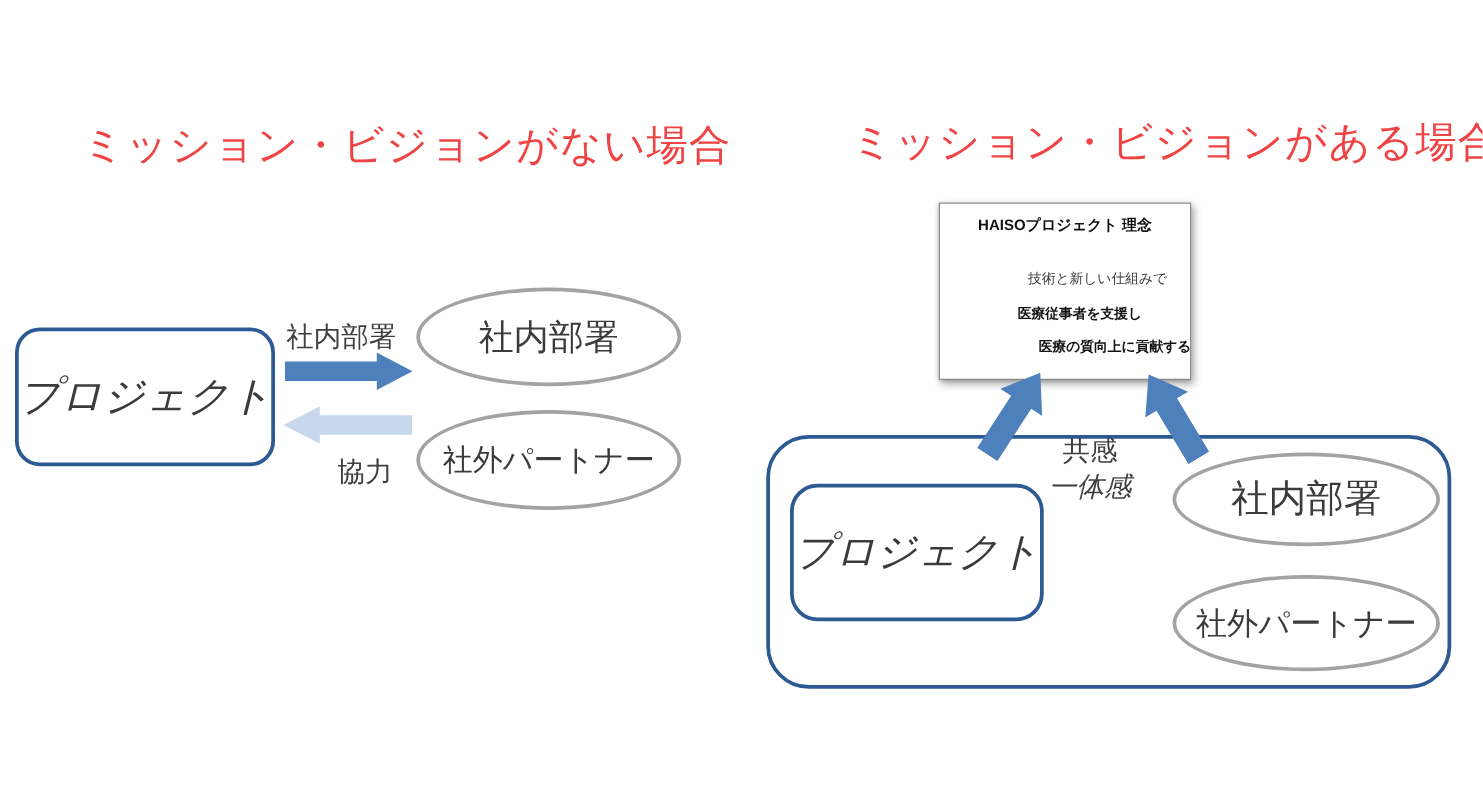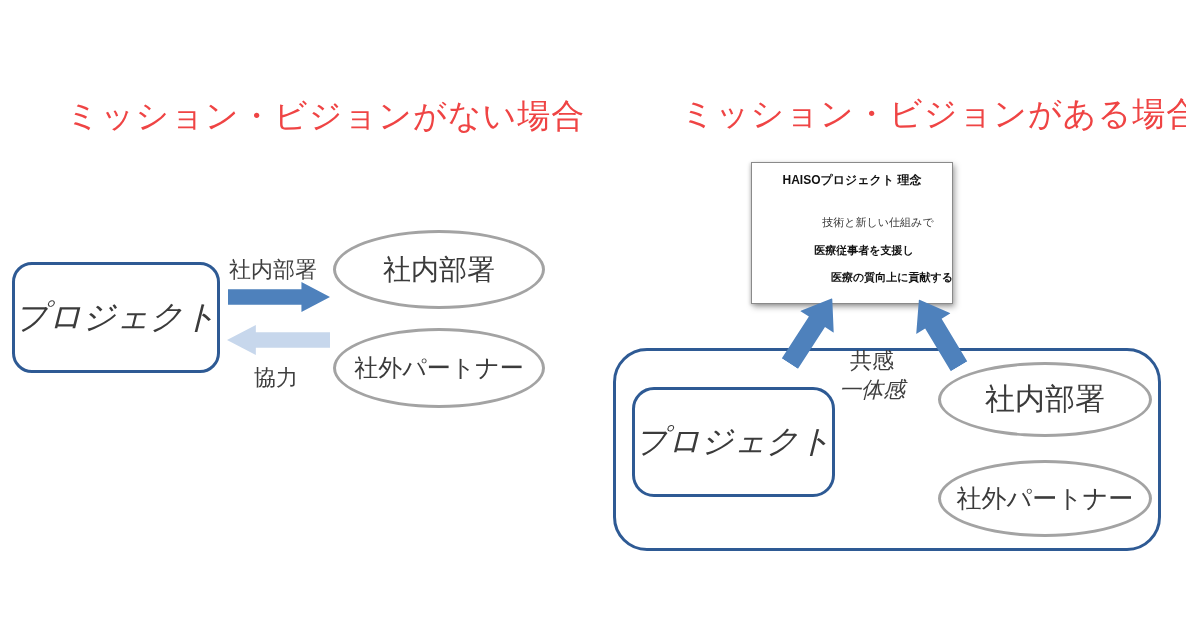--- a/index.html
+++ b/index.html
@@ -61,21 +61,21 @@
 <div class="abs shape-box" style="left:12px;top:262px;width:208px;height:111px;border-radius:20px;">
   <span class="label" style="font-size:33px;">プロジェクト</span>
 </div>
 
 <div class="abs small-label" style="left:229px;top:255px;">社内部署</div>
 
 <div class="abs arrow-right" style="left:228px;top:282px;width:102px;height:30px;"></div>
 
 <div class="abs arrow-left" style="left:227px;top:325px;width:103px;height:30px;"></div>
 
-<div class="abs small-label" style="left:254px;top:363px;font-family:Liberation Mono, monospace;">協力</div>
+<div class="abs small-label" style="left:270px;top:363px;font-family:Liberation Mono, monospace;">協力</div>
 
 <div class="abs shape-ellipse" style="left:333px;top:230px;width:212px;height:79px;">
   <span class="small-label" style="font-size:28px;color:#3b3b3b;">社内部署</span>
 </div>
 
 <div class="abs shape-ellipse" style="left:333px;top:328px;width:212px;height:80px;">
   <span class="small-label" style="font-size:24px;color:#3b3b3b;">社外パートナー</span>
 </div>
 
 <div class="abs panel-title" style="left:681px;top:92px;">ミッション・ビジョンがある場合</div>

